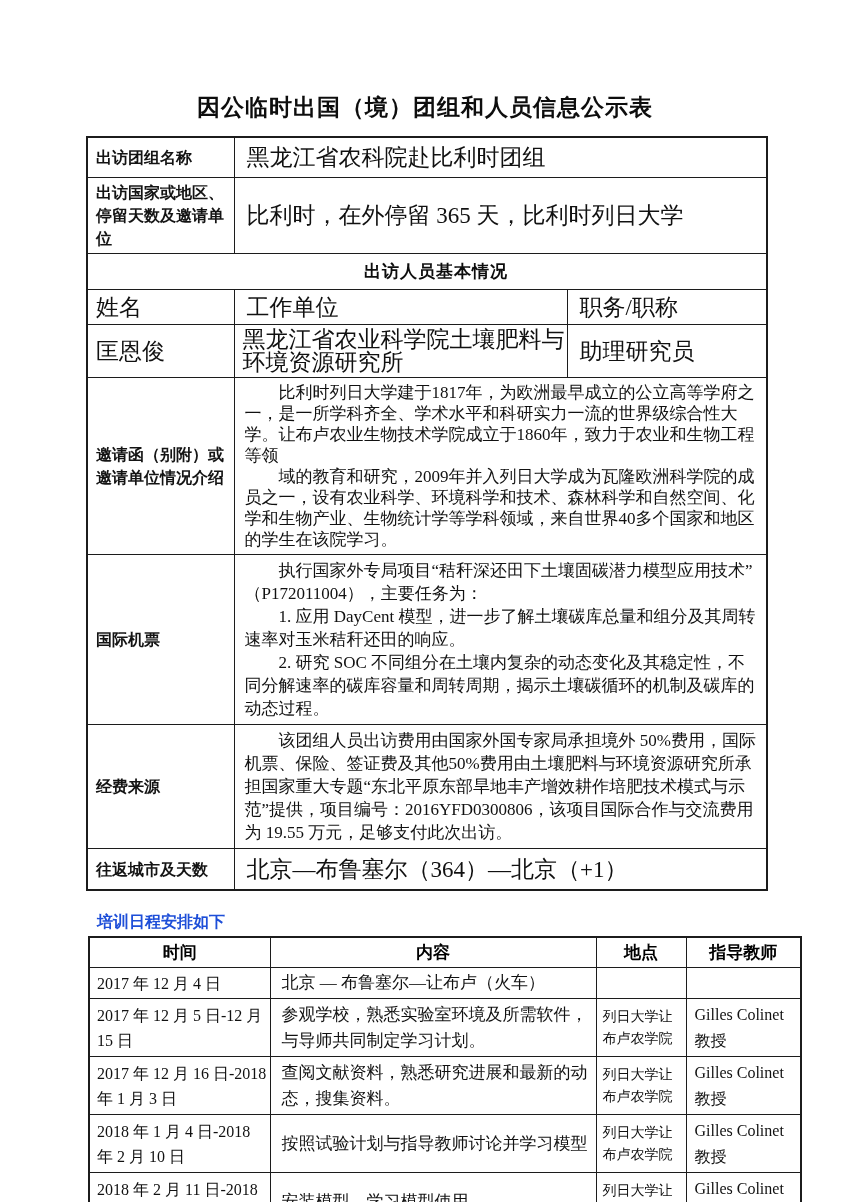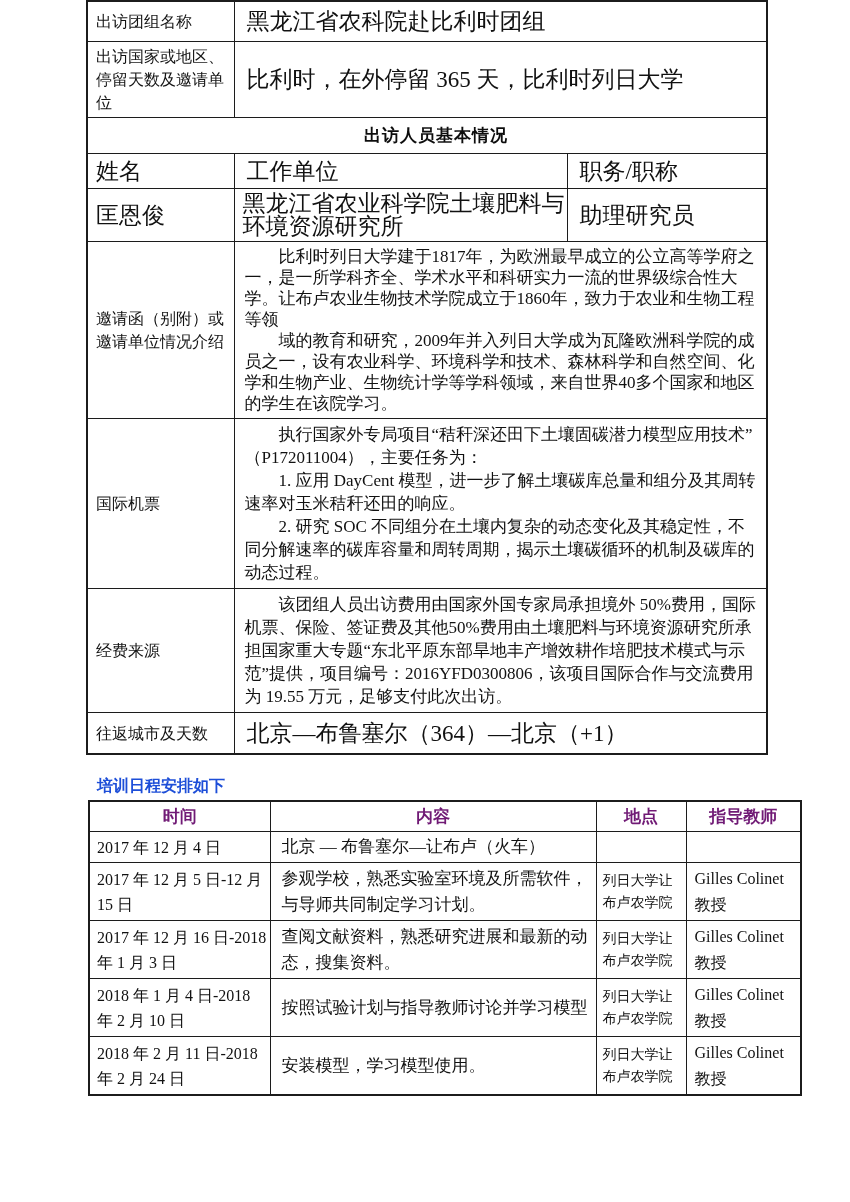--- a/index.html
+++ b/index.html
@@ -20,55 +20,56 @@
     letter-spacing:1px;
     color:#0d0d0d;
   }
 
   table{border-collapse:collapse;table-layout:fixed;}
   td,th{border:1.5px solid #1c1c1c;vertical-align:middle;word-break:break-all;padding-left:19px;}
 
   
   .info-table{width:680px;margin-left:86px;border:2px solid #1c1c1c;}
   .info-table .lbl{
-    font-weight:normal;font-size:16px;line-height:23px;
+    font-weight:bold;font-size:16px;line-height:23px;
     padding:3px 4px 3px 8px;color:#141414;
   }
   .info-table .val{font-size:23px;line-height:23px;padding:3px 2px 3px 12px;}
   .section-row td{
     font-weight:bold;font-size:17px;text-align:center;
     height:33px;letter-spacing:1px;color:#0d0d0d;
   }
   .para-cell{padding:4px 8px 4px 10px;}
   .para-cell p{margin:0;text-indent:2em;font-size:17px;}
   .lh-tight p{line-height:21px;}
   .lh-med p{line-height:23px;}
 
   
   .schedule-caption{
     margin:21px 0 3px 97px;
     font-weight:bold;font-size:16px;color:#1d4ed8;
   }
   .schedule-table{width:712px;margin-left:88px;border:2px solid #1c1c1c;}
   .schedule-table th{
     font-weight:bold;font-size:17px;height:27px;text-align:center;
-    padding:1px 2px;color:#701a75;
+    padding:1px 2px;color:#000000;
   }
   .sch-time{font-size:16px;line-height:25px;padding:2px 3px 2px 7px;}
   .sch-content{font-size:17px;line-height:26px;padding:2px 6px 2px 11px;}
   .sch-loc{font-size:14px;line-height:22px;padding:2px 3px 2px 6px;}
   .sch-adv{font-size:16px;line-height:26px;padding:2px 3px 2px 8px;}
   .row-single td{height:26px;}
   .row-double td{height:53px;}
 </style>
 </head>
 <body>
 
 <div class="page">
 
+  <h1 class="doc-title">因公临时出国（境）团组和人员信息公示表</h1>
 
   <table class="info-table">
     <colgroup>
         <col style="width:147px">
         <col style="width:333px">
         <col style="width:200px">
       </colgroup>
     <tbody>
         <tr>
       <td class="lbl" style="height:33px">出访团组名称</td>

